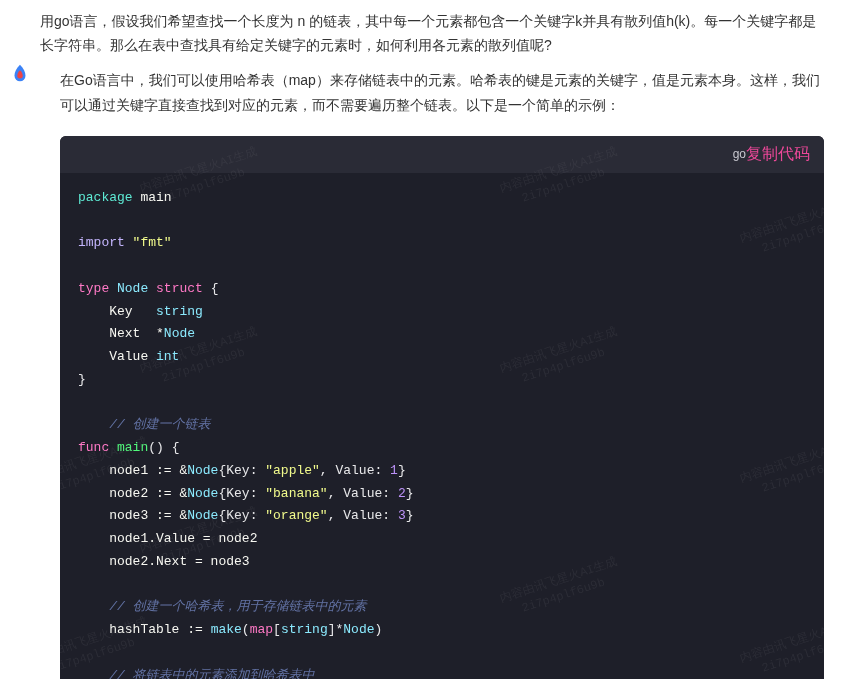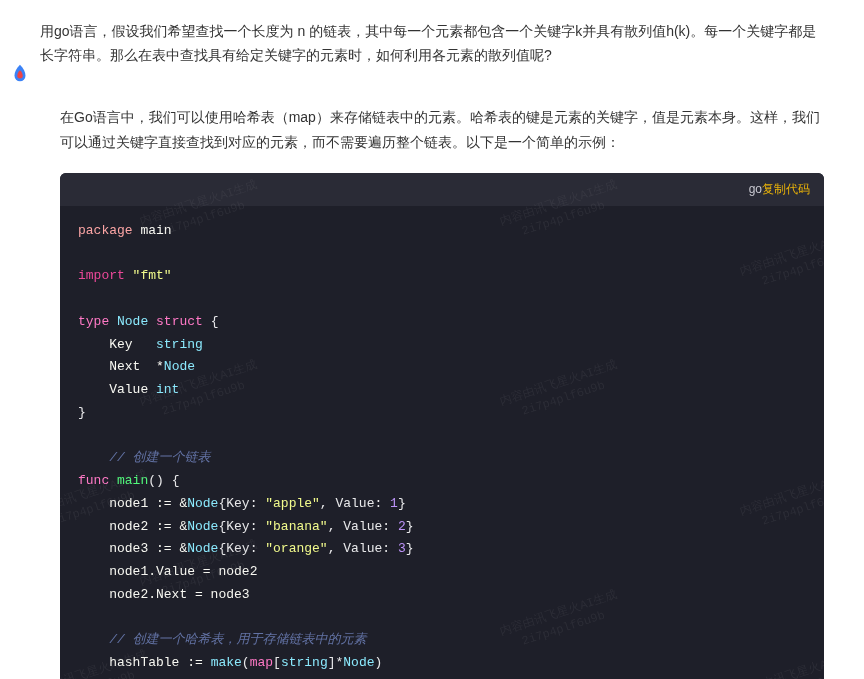--- a/index.html
+++ b/index.html
@@ -7,37 +7,37 @@
   font-family: -apple-system, "Microsoft YaHei", "PingFang SC", sans-serif;
   background: #fff;
   width: 864px;
   height: 679px;
   overflow: hidden;
   font-size: 14px;
   color: #333;
   position: relative;
 }
 .header {
-  padding: 20px 40px 10px 40px;
+  padding: 10px 40px 10px 40px;
   line-height: 1.7;
 }
 .logo {
   position: absolute;
   left: 8px;
   top: 62px;
   width: 24px;
   height: 24px;
   display: flex;
   align-items: center;
   justify-content: center;
 }
 .logo svg { width: 22px; height: 22px; }
 .response-block {
   padding: 0 40px 0 60px;
-  margin-top: 27px;
+  margin-top: 0;
 }
 .response-text {
   line-height: 1.8;
   margin-bottom: 18px;
 }
 .code-container {
   background: #1e1f29;
   border-radius: 6px;
   margin: 0 40px 0 60px;
   overflow: hidden;
@@ -47,35 +47,35 @@
   display: flex;
   justify-content: flex-end;
   align-items: center;
   padding: 8px 14px;
   background: #2a2b36;
   color: #a0a0a8;
   font-size: 12px;
 }
 .code-lang { color: #c8c8d0; }
 .copy-btn {
-  color: #eab308;
+  color: #ec4899;
   cursor: pointer;
-  font-size: 12px;
+  font-size: 16px;
 }
 .code-body {
   padding: 14px 18px;
   font-family: Consolas, Monaco, "Courier New", monospace;
   font-size: 13px;
   line-height: 1.75;
   color: #e8e8ea;
   position: relative;
 }
 .code-line { white-space: pre; }
-.kw-package { color: #fca5a5; }
-.kw-import { color: #ec4899; }
+.kw-package { color: #5eead4; }
+.kw-import { color: #c4b5fd; }
 .kw-type { color: #ff79c6; }
 .kw-struct { color: #ff79c6; }
 .kw-func { color: #ff79c6; }
 .type-string { color: #8be9fd; }
 .type-int { color: #8be9fd; }
 .type-node { color: #8be9fd; }
 .str { color: #f1fa8c; }
 .num { color: #bd93f9; }
 .comment { color: #6272a4; font-style: italic; }
 .punct { color: #e8e8ea; }

